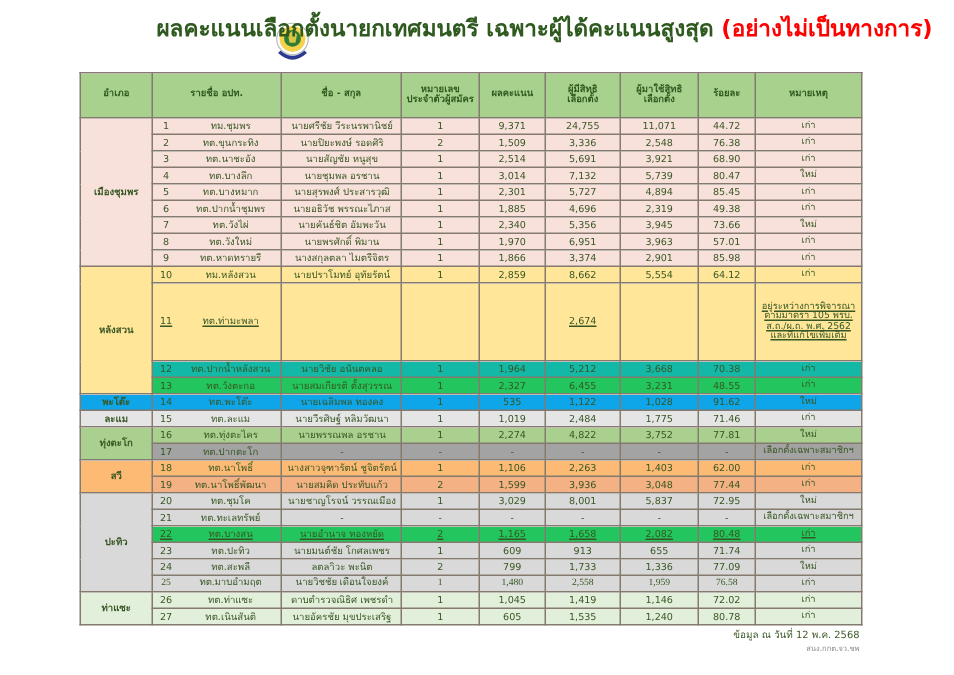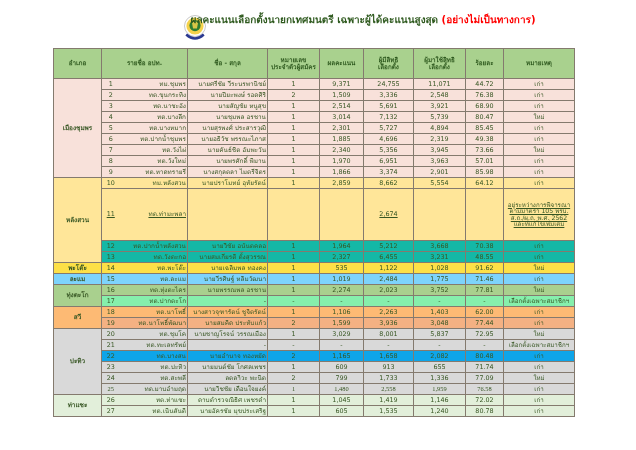--- a/index.html
+++ b/index.html
@@ -2,30 +2,30 @@
 <html><head>
 <meta charset="utf-8">
 <style>
   html,body{margin:0;padding:0;background:#e8e8e8;}
   .page{position:relative;width:636px;height:450px;background:#ffffff;overflow:hidden;
         font-family:"DejaVu Sans",sans-serif;color:#375623;}
   
   .hdr{position:absolute;top:8px;left:0;width:100%;height:40px;}
   .logo{position:absolute;left:183px;top:6px;width:24px;height:32px;}
   .title-block{position:absolute;left:90px;right:0;top:4px;text-align:center;}
-  .title-line1{font-size:10px;font-weight:bold;color:#2f5a1f;line-height:15px;}
+  .title-line1{font-size:15px;font-weight:bold;color:#2f5a1f;line-height:15px;}
   .title-red{color:#ff0000;}
   .title-line2{font-size:9.5px;font-weight:bold;color:#2f5a1f;line-height:14px;}
   
   table.results{position:absolute;left:53px;top:48px;border-collapse:collapse;table-layout:fixed;
         font-size:6.4px;line-height:1.05;color:#375623;}
   .results th,.results td{border:1px solid #847a6e;padding:0 1px;overflow:hidden;height:11px;
         text-align:center;vertical-align:middle;box-sizing:border-box;}
   .results th{background:#a9d18e;font-weight:bold;font-size:6.3px;white-space:pre-line;height:30px;color:#2f5a1f;}
-  .results td.c-org,.results td.c-candidate{text-align:right;padding-left:2px;white-space:nowrap;}
+  .results td.c-org,.results td.c-candidate{text-align:center;padding-left:2px;white-space:nowrap;}
   .results td.c-no{border-right:none;}
   .results td.c-org{border-left:none;}
   .results td.c-district{font-weight:bold;}
   .results td.c-note{white-space:pre-line;font-size:6.2px;}
   .results tr.tall td{height:52px;text-decoration:underline;}
   
   .footer{position:absolute;top:419px;right:63px;text-align:right;}
   .footer-line1{font-size:6.6px;color:#375623;line-height:8px;}
   .footer-line2{font-size:5px;color:#8a8a8a;line-height:8px;margin-top:2px;}
 </style>
@@ -207,68 +207,68 @@
           <td class="c-no">12</td>
           <td class="c-org">ทต.ปากน้ำหลังสวน</td>
           <td class="c-candidate">นายวิชัย อนันตคลอ</td>
           <td class="c-number">1</td>
           <td class="c-votes">1,964</td>
           <td class="c-eligible">5,212</td>
           <td class="c-turnout">3,668</td>
           <td class="c-percent">70.38</td>
           <td class="c-note">เก่า</td>
         </tr>
-        <tr style="background: #14b8a6;">
+        <tr style="background: #22c55e;">
           <td class="c-no">13</td>
           <td class="c-org">ทต.วังตะกอ</td>
           <td class="c-candidate">นายสมเกียรติ ตั้งสุวรรณ</td>
           <td class="c-number">1</td>
           <td class="c-votes">2,327</td>
           <td class="c-eligible">6,455</td>
           <td class="c-turnout">3,231</td>
           <td class="c-percent">48.55</td>
           <td class="c-note">เก่า</td>
         </tr>
-        <tr style="background: #fde047; padding-left: 35px;">
+        <tr style="background: #0ea5e9; padding-left: 35px;">
           <td rowspan="1" class="c-district">พะโต๊ะ</td>
           <td class="c-no">14</td>
           <td class="c-org">ทต.พะโต๊ะ</td>
           <td class="c-candidate">นายเฉลิมพล ทองคง</td>
           <td class="c-number">1</td>
           <td class="c-votes">535</td>
           <td class="c-eligible">1,122</td>
           <td class="c-turnout">1,028</td>
           <td class="c-percent">91.62</td>
           <td class="c-note">ใหม่</td>
         </tr>
-        <tr style="background: #7dd3fc;">
+        <tr style="background: #e5e5e5;">
           <td rowspan="1" class="c-district">ละแม</td>
           <td class="c-no">15</td>
           <td class="c-org">ทต.ละแม</td>
           <td class="c-candidate">นายวีรศิษฐ์ หลิมวัฒนา</td>
           <td class="c-number">1</td>
           <td class="c-votes">1,019</td>
           <td class="c-eligible">2,484</td>
           <td class="c-turnout">1,775</td>
           <td class="c-percent">71.46</td>
           <td class="c-note">เก่า</td>
         </tr>
         <tr style="background: rgb(169, 208, 142);">
           <td rowspan="2" class="c-district">ทุ่งตะโก</td>
           <td class="c-no">16</td>
           <td class="c-org">ทต.ทุ่งตะไคร</td>
           <td class="c-candidate">นายพรรณพล อรชาน</td>
           <td class="c-number">1</td>
           <td class="c-votes">2,274</td>
-          <td class="c-eligible">2,023</td>
+          <td class="c-eligible">4,822</td>
           <td class="c-turnout">3,752</td>
           <td class="c-percent">77.81</td>
           <td class="c-note">ใหม่</td>
         </tr>
-        <tr style="background: #86efac; margin-top: 34px;">
+        <tr style="background: #a3a3a3; margin-top: 34px;">
           <td class="c-no">17</td>
           <td class="c-org">ทต.ปากตะโก</td>
           <td class="c-candidate">-</td>
           <td class="c-number">-</td>
           <td class="c-votes">-</td>
           <td class="c-eligible">-</td>
           <td class="c-turnout">-</td>
           <td class="c-percent">-</td>
           <td class="c-note">เลือกตั้งเฉพาะสมาชิกฯ</td>
         </tr>
@@ -311,21 +311,21 @@
           <td class="c-no">21</td>
           <td class="c-org">ทต.ทะเลทรัพย์</td>
           <td class="c-candidate">-</td>
           <td class="c-number">-</td>
           <td class="c-votes">-</td>
           <td class="c-eligible">-</td>
           <td class="c-turnout">-</td>
           <td class="c-percent">-</td>
           <td class="c-note">เลือกตั้งเฉพาะสมาชิกฯ</td>
         </tr>
-        <tr style="background: #0ea5e9;">
+        <tr style="background: #22c55e; text-decoration: underline;">
           <td class="c-no">22</td>
           <td class="c-org">ทต.บางสน</td>
           <td class="c-candidate">นายอำนาจ ทองหยัด</td>
           <td class="c-number">2</td>
           <td class="c-votes">1,165</td>
           <td class="c-eligible">1,658</td>
           <td class="c-turnout">2,082</td>
           <td class="c-percent">80.48</td>
           <td class="c-note">เก่า</td>
         </tr>
@@ -381,14 +381,18 @@
           <td class="c-number">1</td>
           <td class="c-votes">605</td>
           <td class="c-eligible">1,535</td>
           <td class="c-turnout">1,240</td>
           <td class="c-percent">80.78</td>
           <td class="c-note">เก่า</td>
         </tr>
       </tbody>
   </table>
 
+  <div class="footer">
+    <div class="footer-line1">ข้อมูล ณ วันที่ 12 พ.ค. 2568</div>
+    <div class="footer-line2">สนง.กกต.จว.ชพ</div>
+  </div>
 
 </div>
 
 </body></html>

